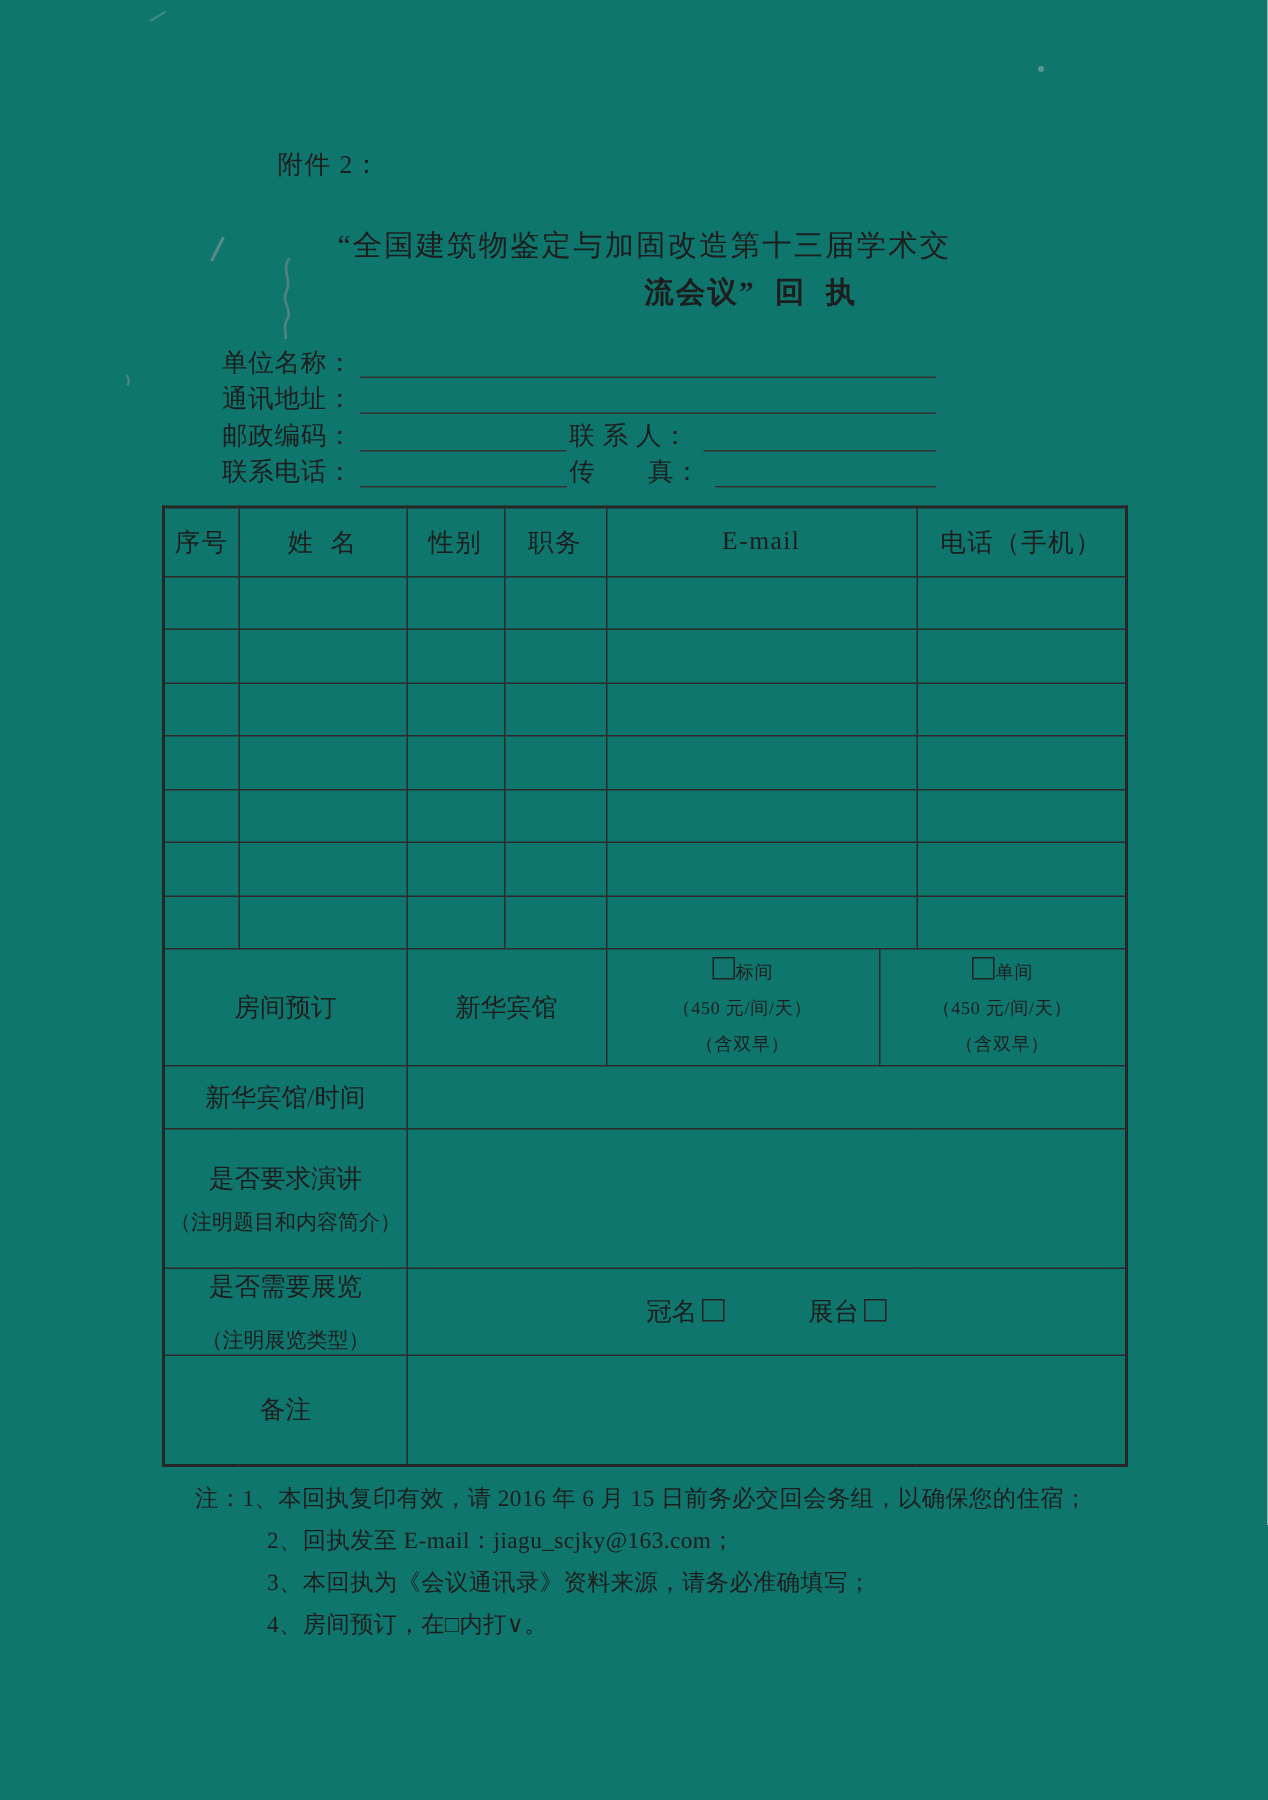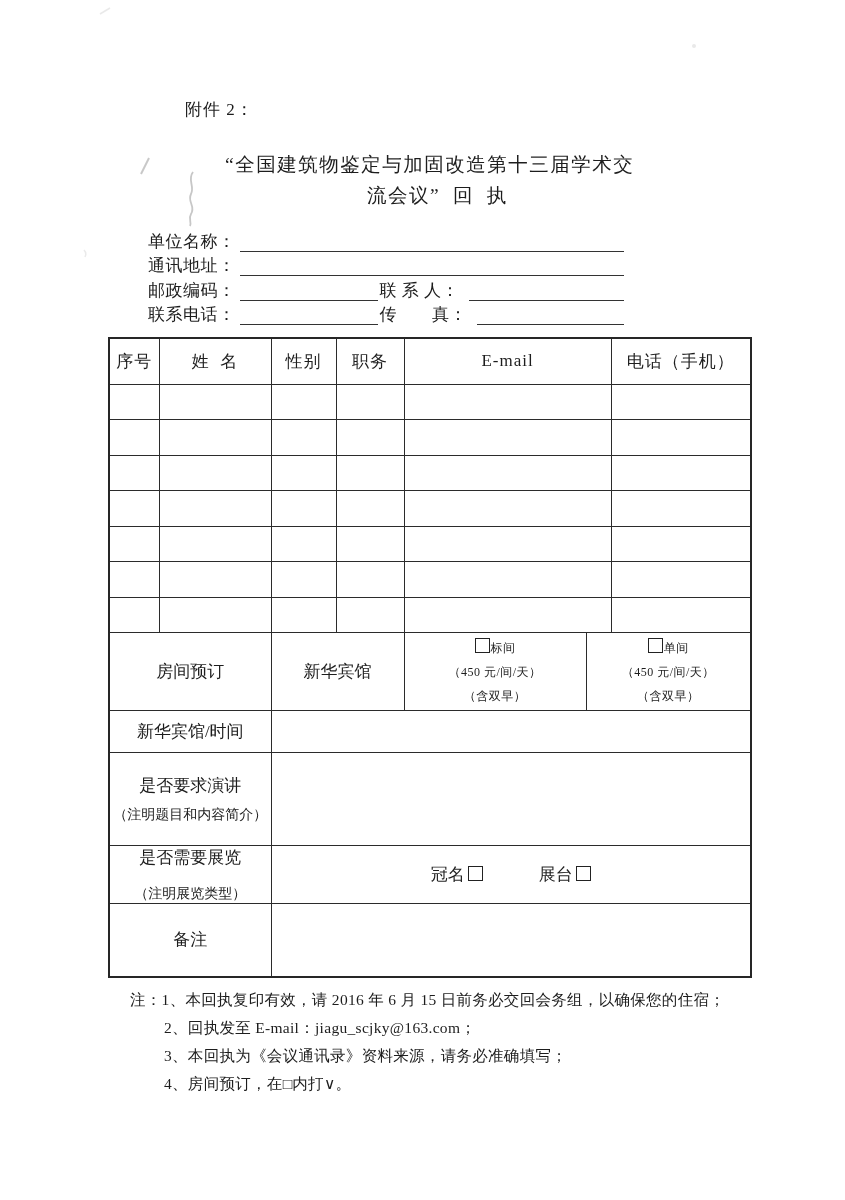--- a/index.html
+++ b/index.html
@@ -1,29 +1,29 @@
 <!DOCTYPE html>
 <html><head>
 <meta charset="utf-8">
 <style>
   html,body{margin:0;padding:0;background:#e9e9e9;}
   .page{
     position:relative;width:845px;height:1200px;margin:0 auto;
-    background:#ffffff;overflow:hidden;color:#1d1d1d;
+    background:#0f766e;overflow:hidden;color:#1d1d1d;
     font-family:"Liberation Serif","DejaVu Serif",serif;
   }
   .abs{position:absolute;}
   .pre{white-space:pre;}
 
   
   .attachment{left:185px;top:98px;font-size:17px;letter-spacing:1px;}
 
   
-  .title{left:225px;top:149px;font-size:19.5px;line-height:31px;letter-spacing:1.5px;}
-  .title .l2{margin-left:142px;}
+  .title{left:225px;top:149px;font-size:19.5px;line-height:31px;letter-spacing:1.5px;text-align:center;}
+  .title .l2{margin-left:142px;font-weight:bold;}
 
   
   .contact{left:148px;top:227px;width:476px;font-size:17px;}
   .f-row{display:flex;align-items:flex-end;height:24.5px;}
   .f-label{line-height:20px;letter-spacing:.5px;}
   .fill-line{border-bottom:1.5px solid #333;height:18px;}
   .w-long{flex:1;margin-left:4px;}
   .w-short{width:138px;margin-left:4px;}
   .f-label2{margin-left:2px;line-height:20px;letter-spacing:.5px;}
   .w-end{flex:1;margin-left:10px;}
@@ -46,21 +46,21 @@
   .room-opt{font-size:12px;line-height:24px;letter-spacing:.5px;}
   .chk{display:inline-block;width:13px;height:13px;border:1.5px solid #222;
        vertical-align:-1px;background:transparent;}
   .chk-lead{margin-right:1px;}
   .chk-trail{margin-left:3px;}
   .ex-opts{display:flex;justify-content:center;gap:56px;font-size:17px;}
 
   
   .notes{left:130px;top:986px;font-size:15.5px;letter-spacing:.3px;}
   .note-line{height:28px;line-height:28px;}
-  .note-indent{margin-left:34px;}
+  .note-indent{margin-left:48px;}
 
   .artifacts{left:0;top:0;pointer-events:none;}
 </style>
 </head>
 <body>
 
 <div class="page">
 
   <svg class="abs artifacts" width="845" height="1200">
     <path d="M149,158 L141,174" stroke="#9a9a9a" stroke-width="2" opacity="0.55" fill="none"></path>

